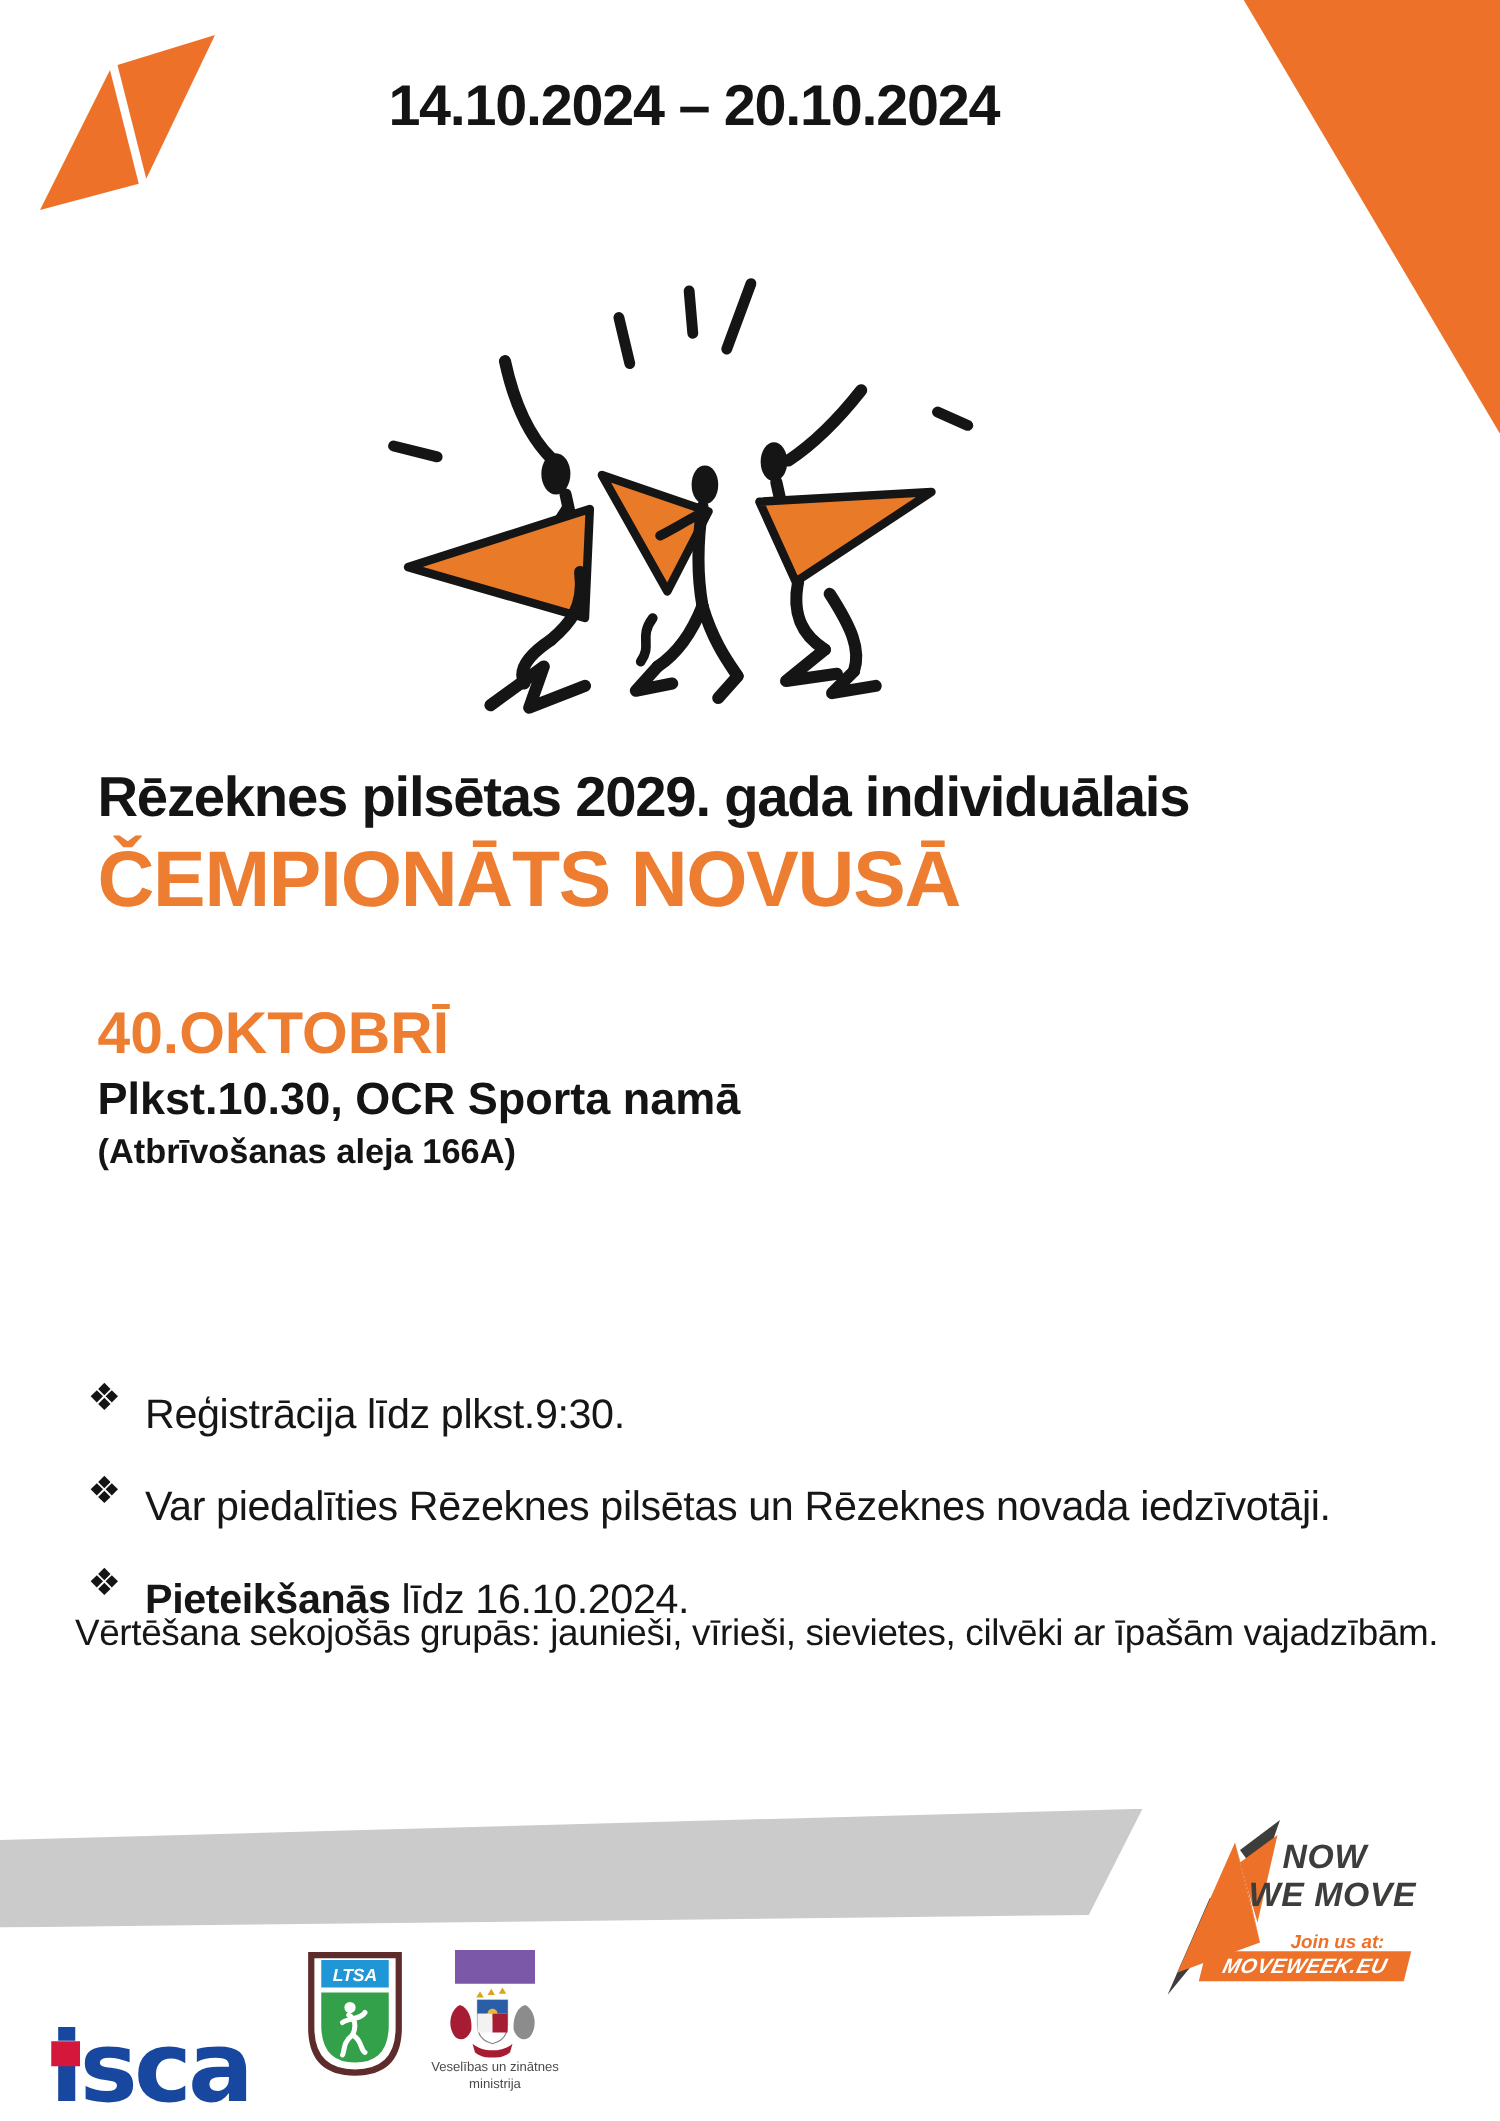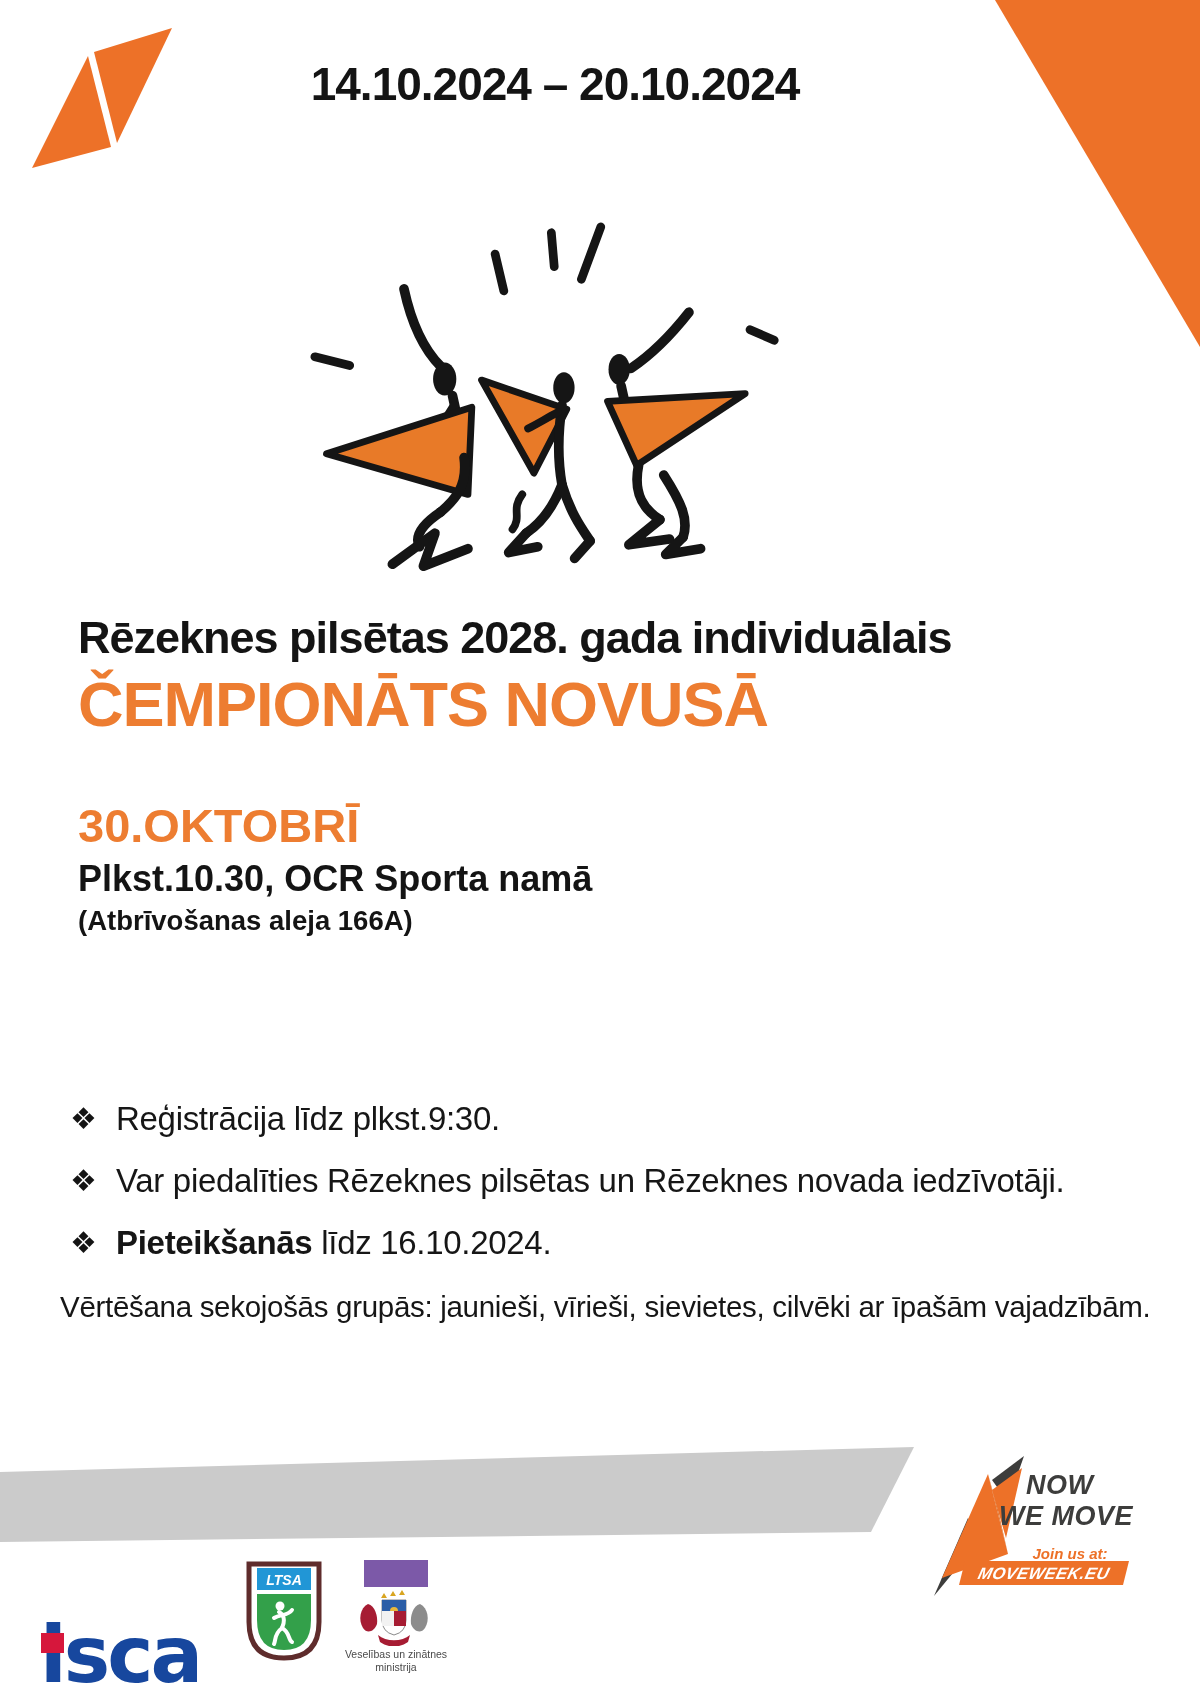--- a/index.html
+++ b/index.html
@@ -29,21 +29,21 @@
   
   .subtitle{left:78px;top:612px;font-weight:700;font-size:45px;letter-spacing:-1px;color:#141414;white-space:nowrap;}
   .event-title{left:78px;top:668px;font-weight:700;font-size:63px;letter-spacing:-1px;color:#ED7D31;white-space:nowrap;}
   .event-date{left:78px;top:798px;font-weight:700;font-size:47px;color:#ED7D31;white-space:nowrap;}
   .event-time{left:78px;top:858px;font-weight:700;font-size:36px;color:#141414;white-space:nowrap;}
   .event-address{left:78px;top:905px;font-weight:700;font-size:27.5px;color:#141414;white-space:nowrap;}
 
   .bullet-list{left:70px;top:1098px;width:1090px;}
   .bullet-row{display:flex;align-items:flex-start;margin-bottom:20px;}
   .bullet-mark{width:46px;flex:0 0 46px;font-size:30px;line-height:42px;color:#141414;}
-  .bullet-text{font-size:33px;line-height:42px;letter-spacing:-0.3px;color:#161616;white-space:nowrap;}
+  .bullet-text{font-size:33px;line-height:42px;letter-spacing:-0.3px;color:#161616;white-space:nowrap;margin-top:12px;}
 
   .groups-note{left:60px;top:1290px;font-size:29.5px;letter-spacing:-0.3px;color:#161616;white-space:nowrap;}
 
   
   .gray-stripe{
     left:0;top:1440px;width:1200px;height:110px;background:#CBCBCB;
     clip-path:polygon(0 32px,914px 7px,871px 92px,0 102px);
   }
   .nwm-icon{left:934px;top:1456px;}
   .nwm-now{left:1026px;top:1470px;font-style:italic;font-weight:700;font-size:27px;color:#3D3D3C;letter-spacing:0.5px;white-space:nowrap;}
@@ -115,23 +115,23 @@
   <path class="sketch" stroke-width="10" d="M424 112 C402 140, 382 158, 364 170"></path>
   <ellipse cx="352" cy="171" rx="11" ry="16" fill="#151515"></ellipse>
   <path class="sketch" stroke-width="10" d="M354 188 L358 206"></path>
   <polygon points="340,204 482,196 370,270" fill="#E87A28" stroke="#151515" stroke-width="7" stroke-linejoin="round"></polygon>
   <path class="sketch" stroke-width="10" d="M372 270 C366 300, 378 316, 394 326"></path>
   <path class="sketch" stroke-width="10" d="M394 326 L362 352 L404 346"></path>
   <path class="sketch" stroke-width="10" d="M398 280 C416 308, 424 326, 418 344"></path>
   <path class="sketch" stroke-width="10" d="M418 344 L400 362 L436 356"></path>
 </svg>
 
-<div class="abs subtitle">Rēzeknes pilsētas 2028. gada individuālais</div>
+<div class="abs subtitle">Rēzeknes pilsētas 2029. gada individuālais</div>
 <div class="abs event-title">ČEMPIONĀTS NOVUSĀ</div>
-<div class="abs event-date">30.OKTOBRĪ</div>
+<div class="abs event-date">40.OKTOBRĪ</div>
 <div class="abs event-time">Plkst.10.30, OCR Sporta namā</div>
 <div class="abs event-address">(Atbrīvošanas aleja 166A)</div>
 
 <div class="abs bullet-list">
     <div class="bullet-row">
       <span class="bullet-mark">❖</span>
       <span class="bullet-text"><span>Reģistrācija līdz plkst.9:30.</span></span>
     </div>
     <div class="bullet-row">
       <span class="bullet-mark">❖</span>

